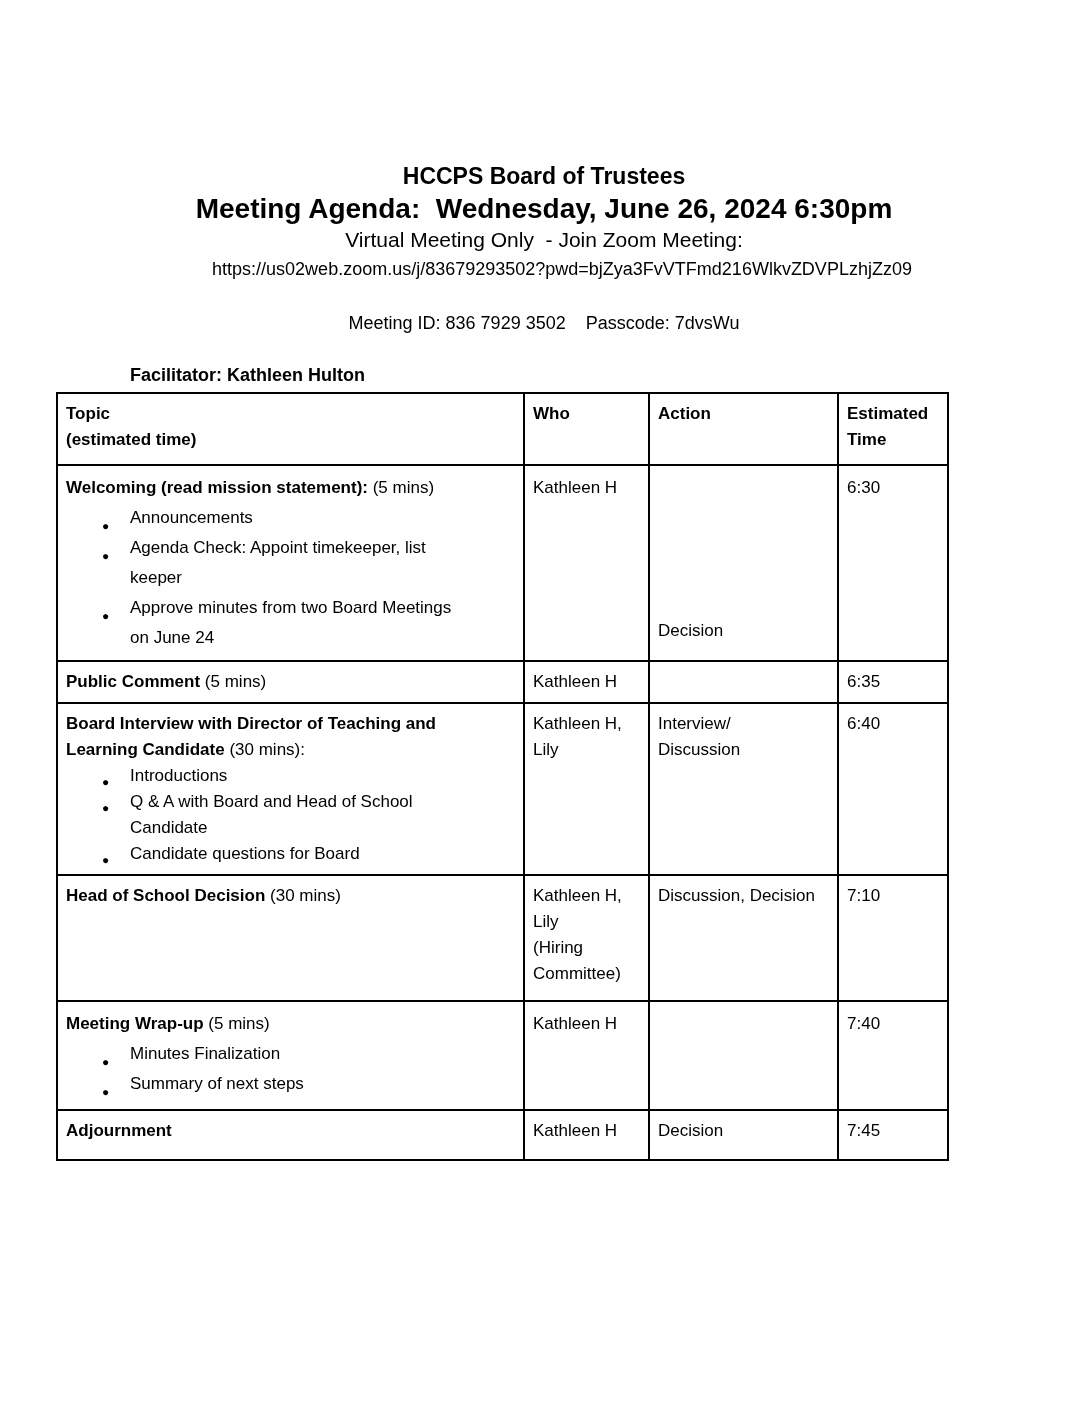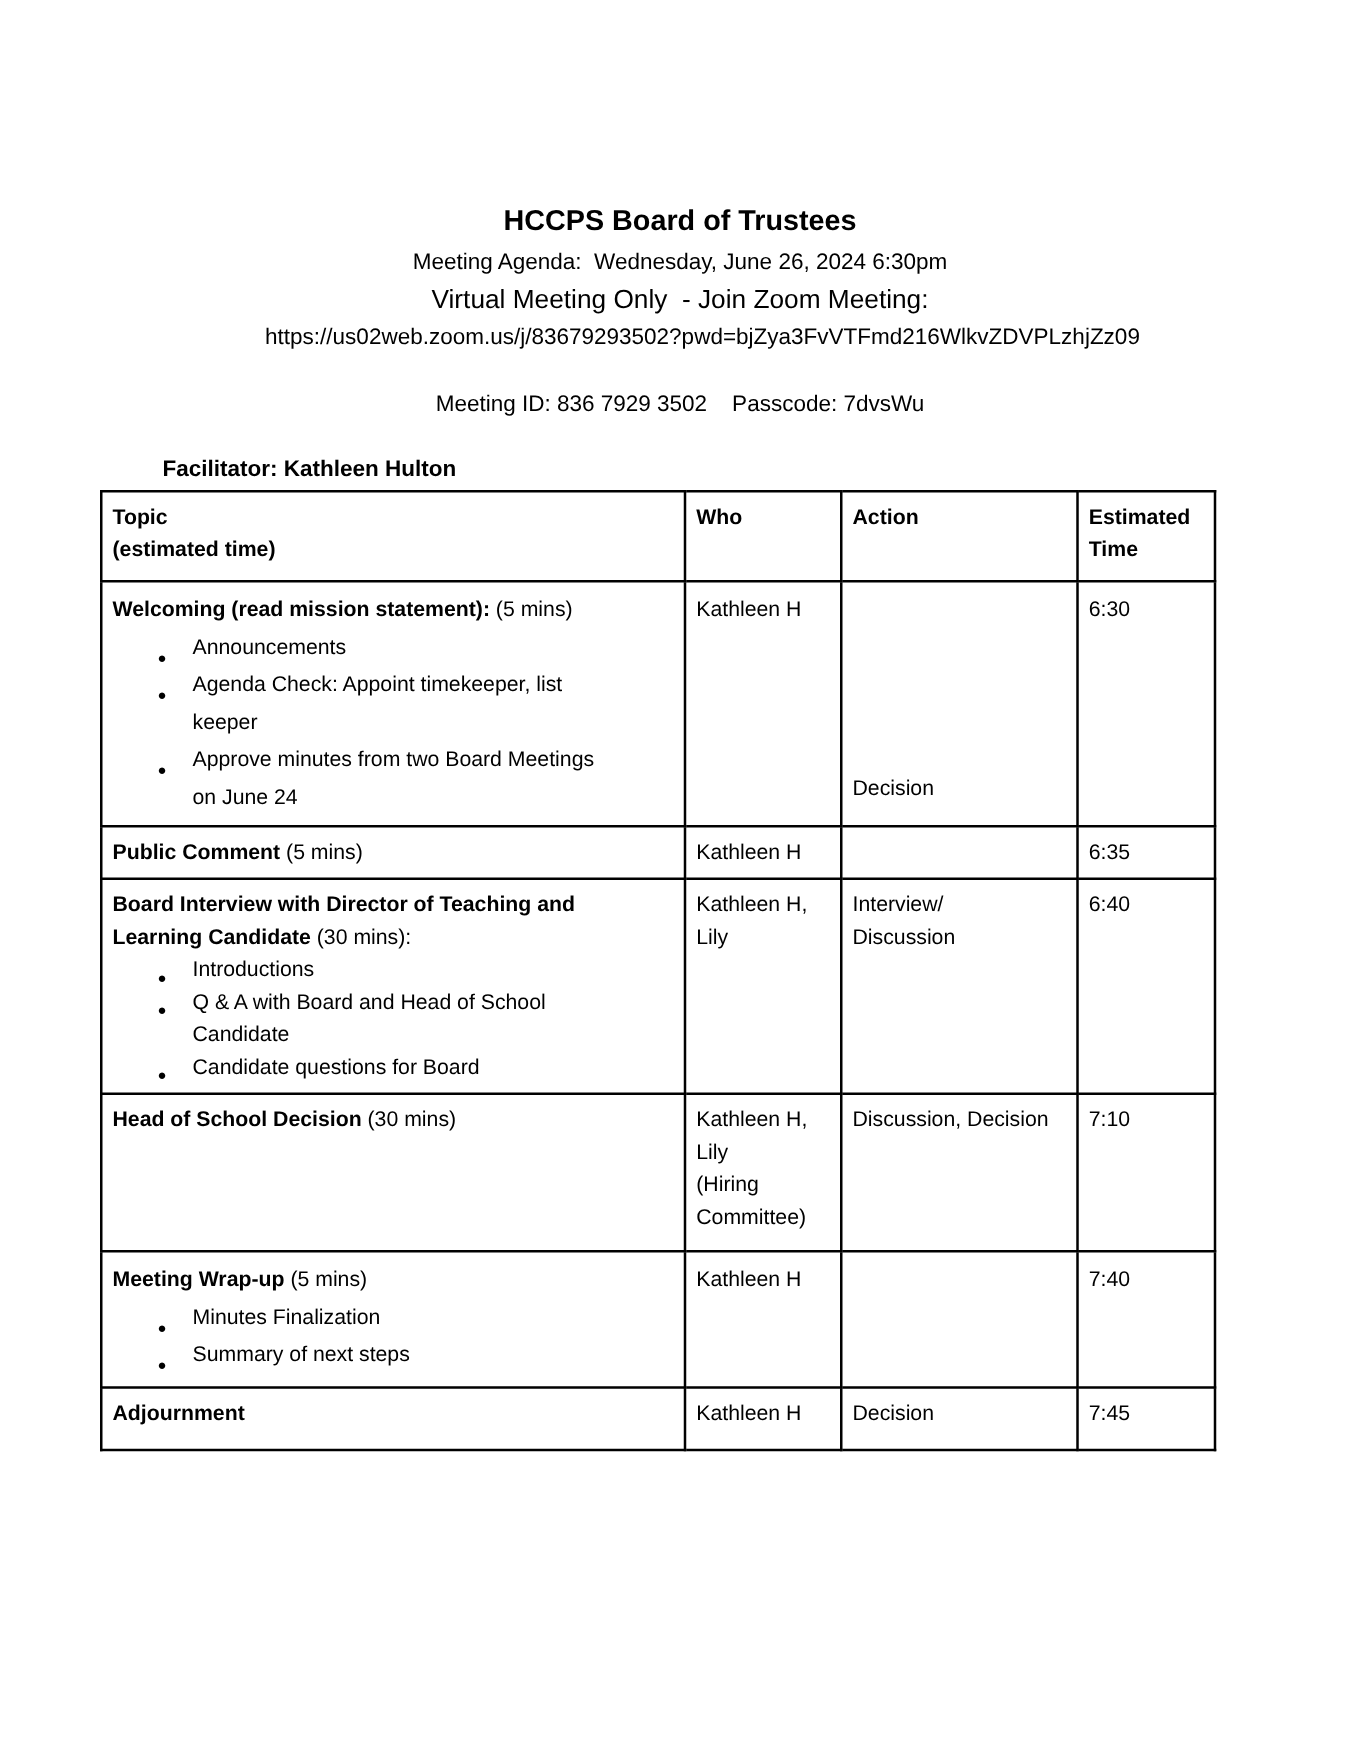--- a/index.html
+++ b/index.html
@@ -10,36 +10,36 @@
     background: #ffffff;
     color: #000000;
     font-family: "Liberation Sans", sans-serif;
     box-sizing: border-box;
     padding-top: 160px;
     overflow: hidden;
   }
   .doc-header { text-align: center; }
   .doc-header > div { white-space: pre-wrap; }
   .h-title   { font-size: 23px; font-weight: 700; line-height: 33px; }
-  .h-sub     { font-size: 18px; font-weight: 400; line-height: 32px; }
+  .h-sub     { font-size: 28px; font-weight: 700; line-height: 32px; }
   .h-mode    { font-size: 21px; font-weight: 400; line-height: 30px; }
   .h-url     { font-size: 18px; font-weight: 400; line-height: 28px; color: #000000; text-decoration: none; padding-left: 36px; }
   .h-mid     { font-size: 18px; font-weight: 400; line-height: 28px; margin-top: 26px; }
 
   .facilitator {
     margin: 28px 0 6px 130px;
     font-size: 18px;
     font-weight: 700;
   }
 
   table.agenda {
     border-collapse: collapse;
     table-layout: fixed;
     width: 891px;
-    margin-left: 80px;
+    margin-left: 56px;
   }
   .agenda th, .agenda td {
     border: 2px solid #000000;
     vertical-align: top;
     text-align: left;
     padding: 7px 8px;
     font-size: 17px;
     box-sizing: border-box;
     overflow: hidden;
   }

